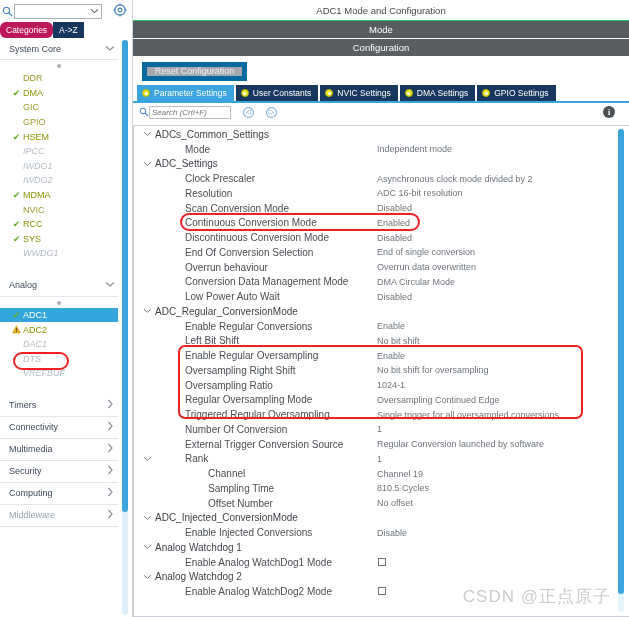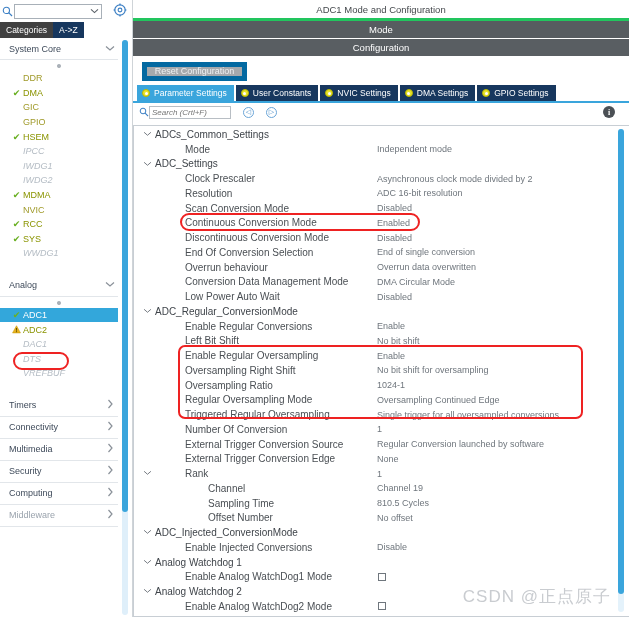--- a/index.html
+++ b/index.html
@@ -67,21 +67,21 @@
     background: #ffffff;
   }
   .sb-tab {
     height: 16px;
     display: flex; align-items: center; justify-content: center;
     font-size: 8.5px;
     color: #ffffff;
     padding: 0 6px;
     white-space: nowrap;
   }
-  .sb-tab.active { background: #404040; }
+  .sb-tab.active { background: #be185d; border-radius: 6px; }
   .sb-tab.inactive { background: #17375e; }
 
   #sb-body {
     position: absolute; left: 0; top: 38px;
     width: 133px; height: 579px;
     background: #ffffff;
     overflow: hidden;
   }
   #sb-scroll-track {
     position: absolute; right: 4px; top: 40px;
@@ -152,21 +152,21 @@
   
   #main {
     position: absolute;
     left: 133px; top: 0;
     width: 496px; height: 617px;
     background: #ffffff;
   }
   .bar-title {
     height: 21px;
     background: #ffffff;
-    border-bottom: 3px solid #22c55e;
+    border-bottom: 1px solid #22c55e;
     display: flex; align-items: center; justify-content: center;
     font-size: 9.5px;
     color: #44484c;
   }
   .bar-dark {
     height: 18px;
     background: #575c60;
     display: flex; align-items: center; justify-content: center;
     font-size: 9.5px;
     color: #ffffff;
@@ -695,24 +695,20 @@
         </div>
         <div class="trow itm">
           <span class="tname">Number Of Conversion</span>
           <span class="tval">1</span>
         </div>
         <div class="trow itm">
           <span class="tname">External Trigger Conversion Source</span>
           <span class="tval">Regular Conversion launched by software</span>
         </div>
         <div class="trow itm">
-          <span class="tname">External Trigger Conversion Edge</span>
-          <span class="tval">None</span>
-        </div>
-        <div class="trow itm">
           <span class="tcaret">
             <svg width="9" height="6" viewBox="0 0 10 7">
               <polyline points="1,1.5 5,5 9,1.5" fill="none" stroke="#6e757c" stroke-width="1.1"></polyline>
             </svg>
           </span>
           <span class="tname">Rank</span>
           <span class="tval">1</span>
         </div>
         <div class="trow itm2">
           <span class="tname">Channel</span>

